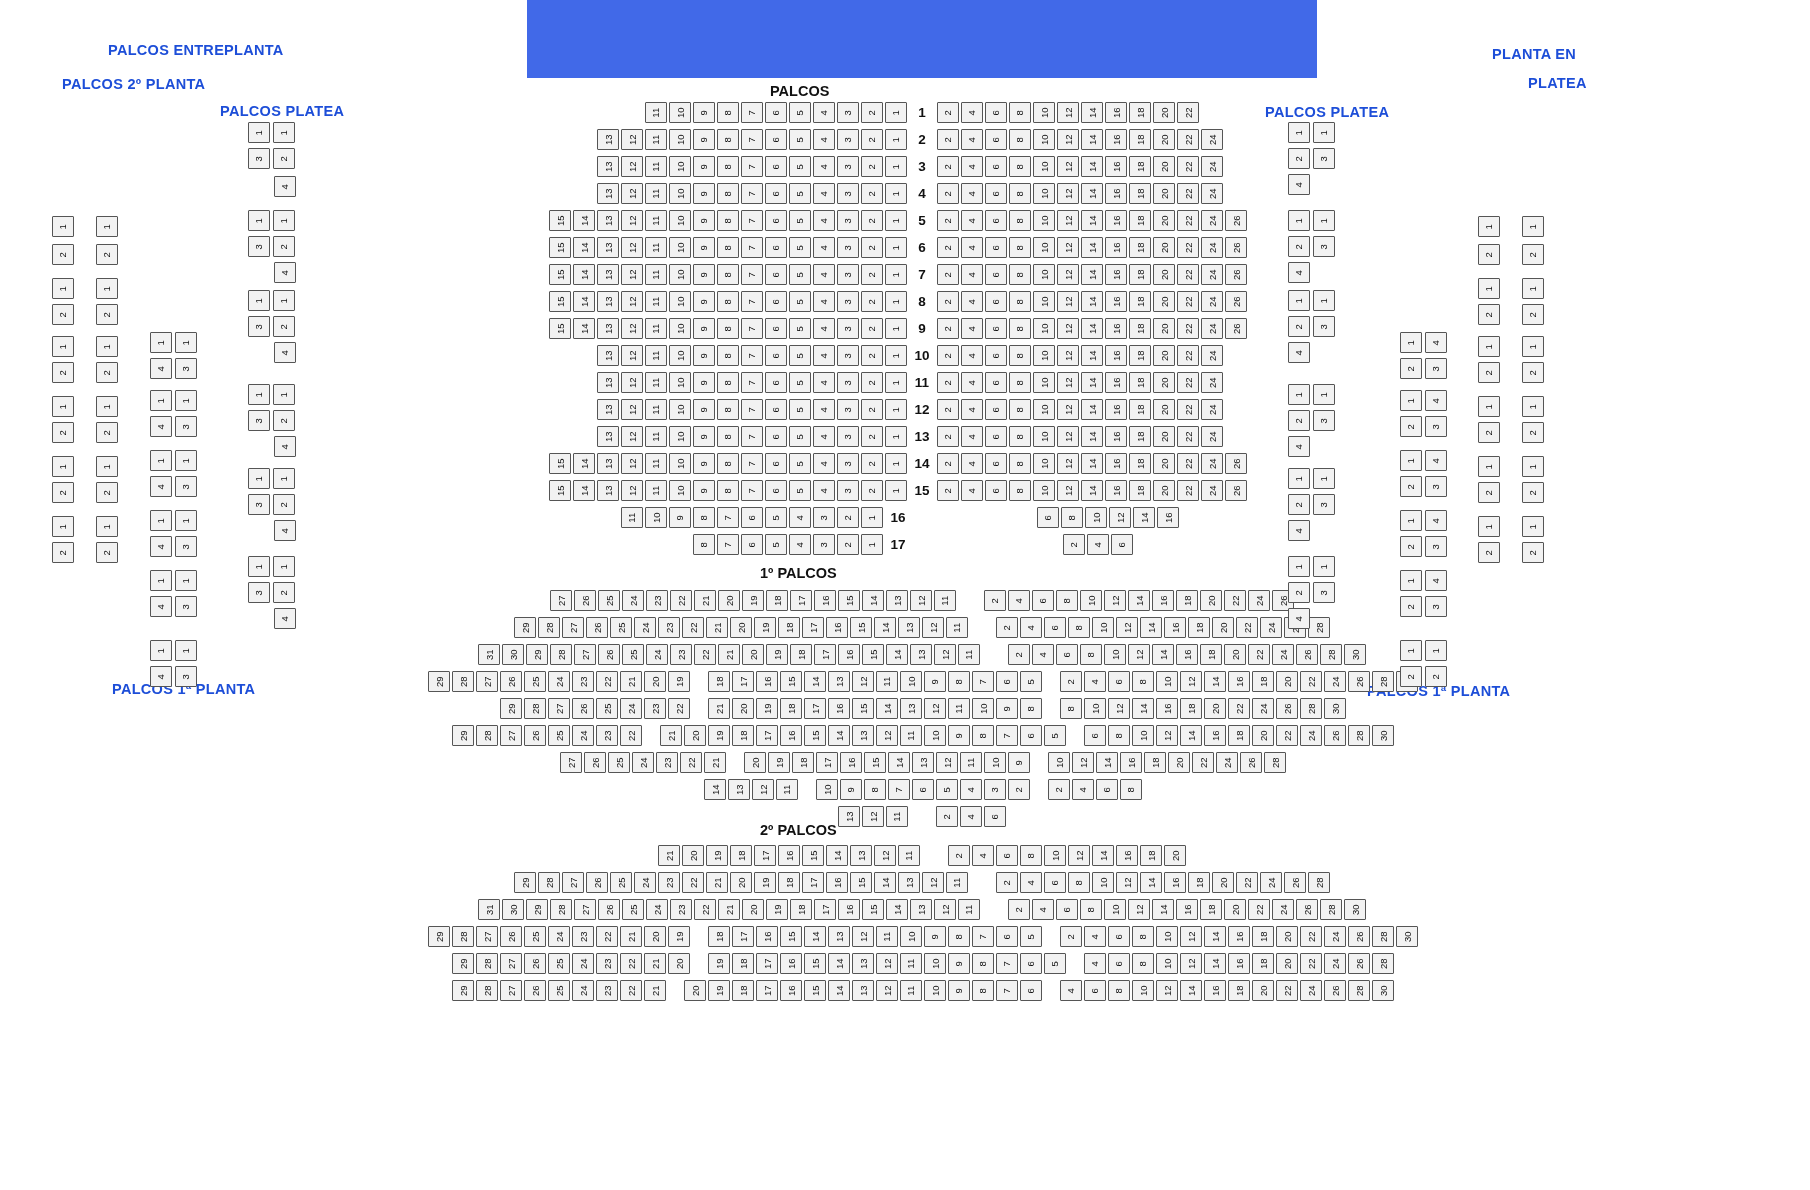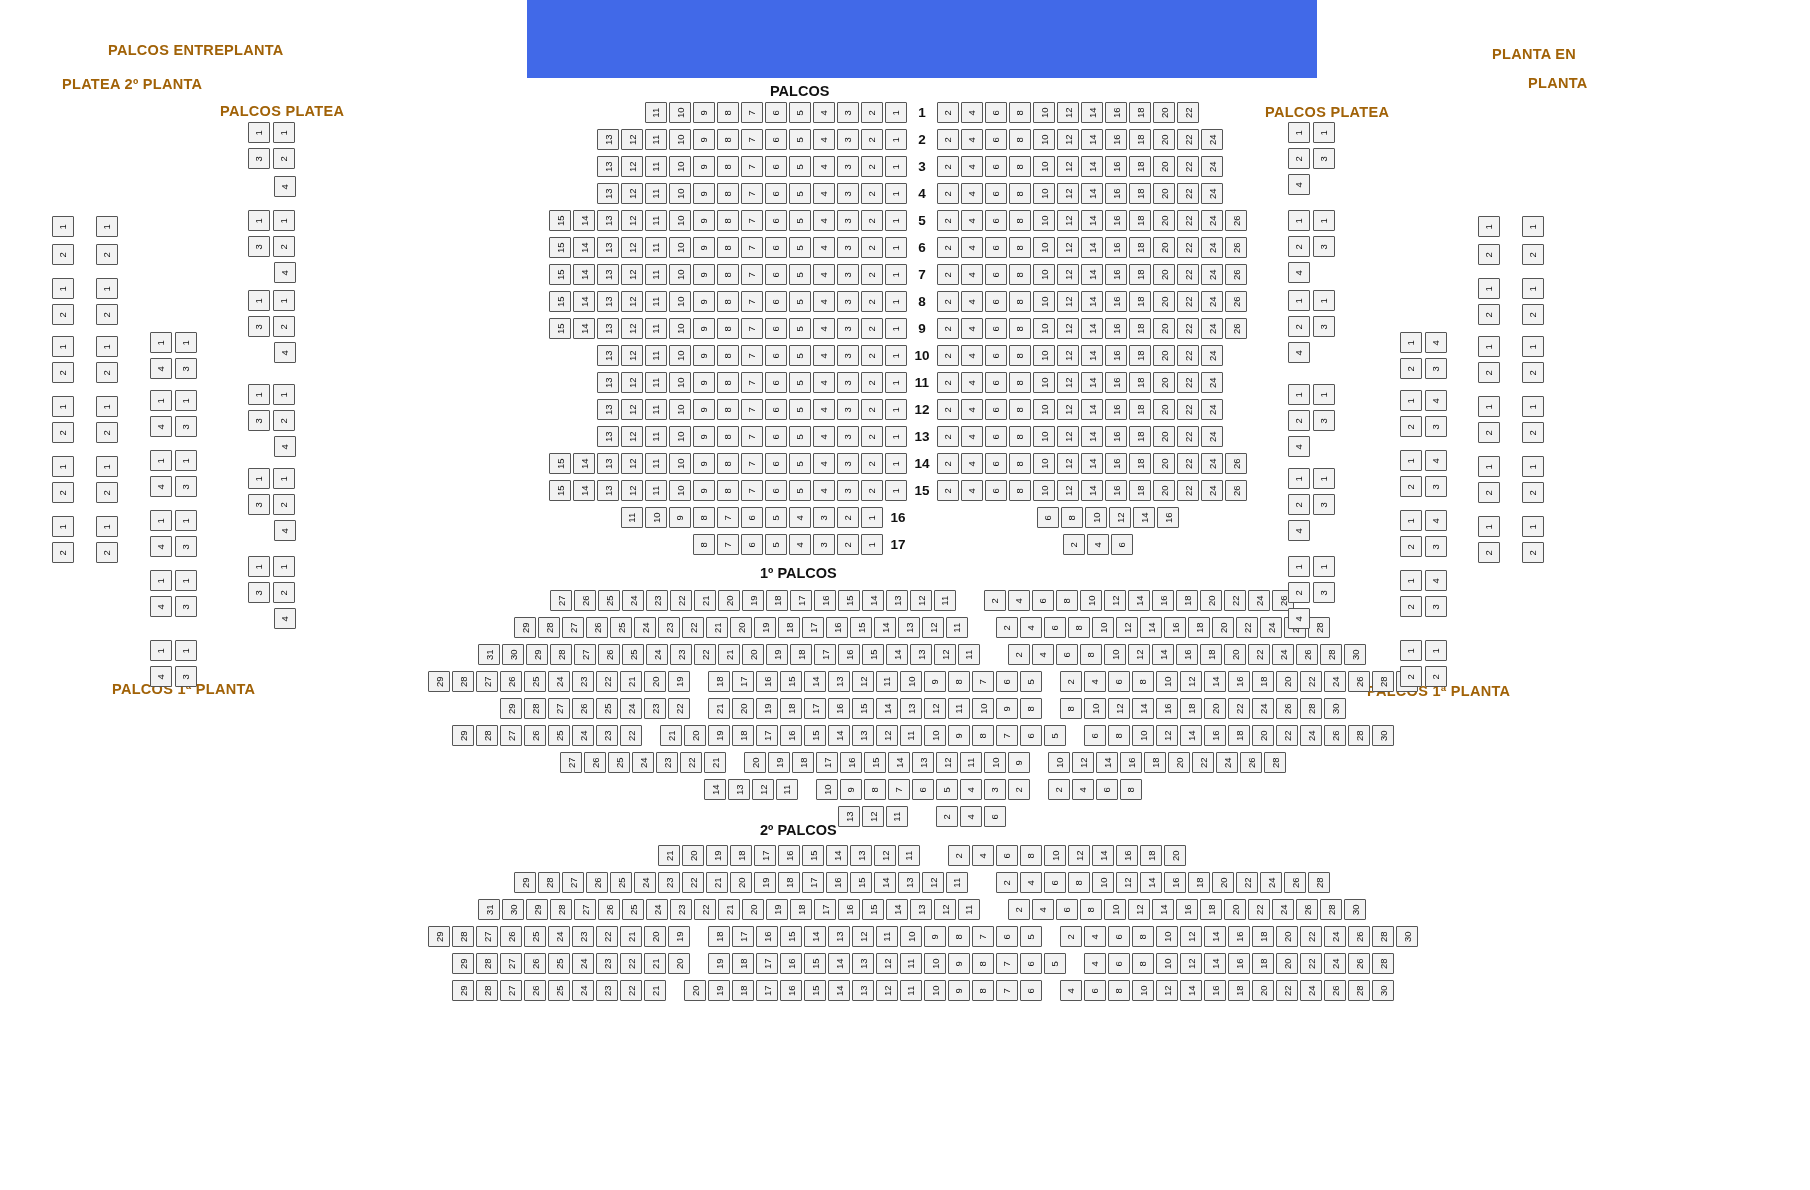--- a/index.html
+++ b/index.html
@@ -6,21 +6,21 @@
   body{
     width:1810px;height:1190px;position:relative;overflow:hidden;
     font-family:"Liberation Sans",sans-serif;
     -webkit-font-smoothing:antialiased;
   }
   .stage{
     position:absolute;left:527px;top:0px;width:790px;height:78px;
     background:#4169E8;
   }
   .lbl{
-    position:absolute;font-weight:bold;font-size:14.5px;color:#a16207;
+    position:absolute;font-weight:bold;font-size:14.5px;color:#1d4ed8;
     white-space:nowrap;letter-spacing:.3px;
   }
   .seat-row{position:absolute;display:flex;align-items:center;gap:2px;white-space:nowrap;}
   .seat{
     width:22px;height:21px;box-sizing:border-box;
     border:1px solid #555;background:#f2f2f2;
     display:inline-flex;align-items:center;justify-content:center;
     font-size:9.5px;color:#111;flex:0 0 auto;
     border-radius:1px;
   }
@@ -36,26 +36,26 @@
   }
   .box-pair{position:absolute;display:flex;gap:3px;}
   .sec-title{position:absolute;font-weight:bold;font-size:14.5px;color:#111;white-space:nowrap;}
 </style>
 </head>
 <body>
 
 <div class="stage"></div>
 
 <div class="lbl" style="left:108px;top:42px;">PALCOS ENTREPLANTA</div>
-<div class="lbl" style="left:62px;top:76px;">PLATEA 2º PLANTA</div>
+<div class="lbl" style="left:62px;top:76px;">PALCOS 2º PLANTA</div>
 <div class="lbl" style="left:220px;top:103px;">PALCOS PLATEA</div>
 <div class="lbl" style="left:112px;top:681px;">PALCOS 1ª PLANTA</div>
 
 <div class="lbl" style="left:1492px;top:46px;">PLANTA EN</div>
-<div class="lbl" style="left:1528px;top:75px;">PLANTA</div>
+<div class="lbl" style="left:1528px;top:75px;">PLATEA</div>
 <div class="lbl" style="left:1265px;top:104px;">PALCOS PLATEA</div>
 <div class="lbl" style="left:1367px;top:683px;">PALCOS 1ª PLANTA</div>
 
 <div class="sec-title" style="left:770px;top:83px;">PALCOS</div>
 <div class="sec-title" style="left:760px;top:565px;">1º PALCOS</div>
 <div class="sec-title" style="left:760px;top:822px;">2º PALCOS</div>
 
 <div id="seatmap">
     <div class="seat-row" style="top: 102px; left: 645px;">
       <div class="seat">

